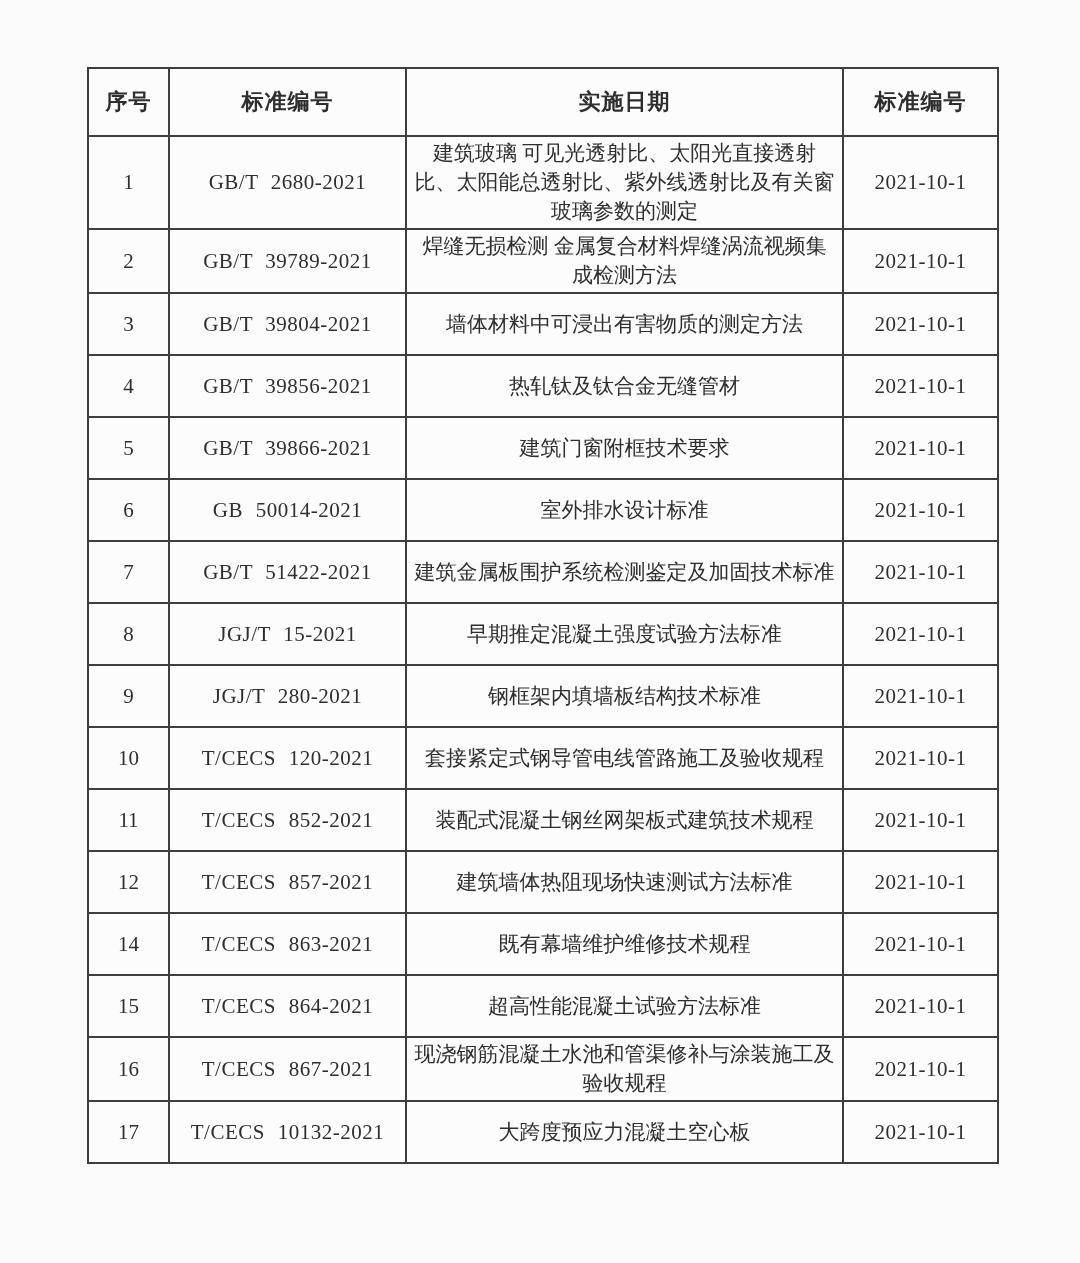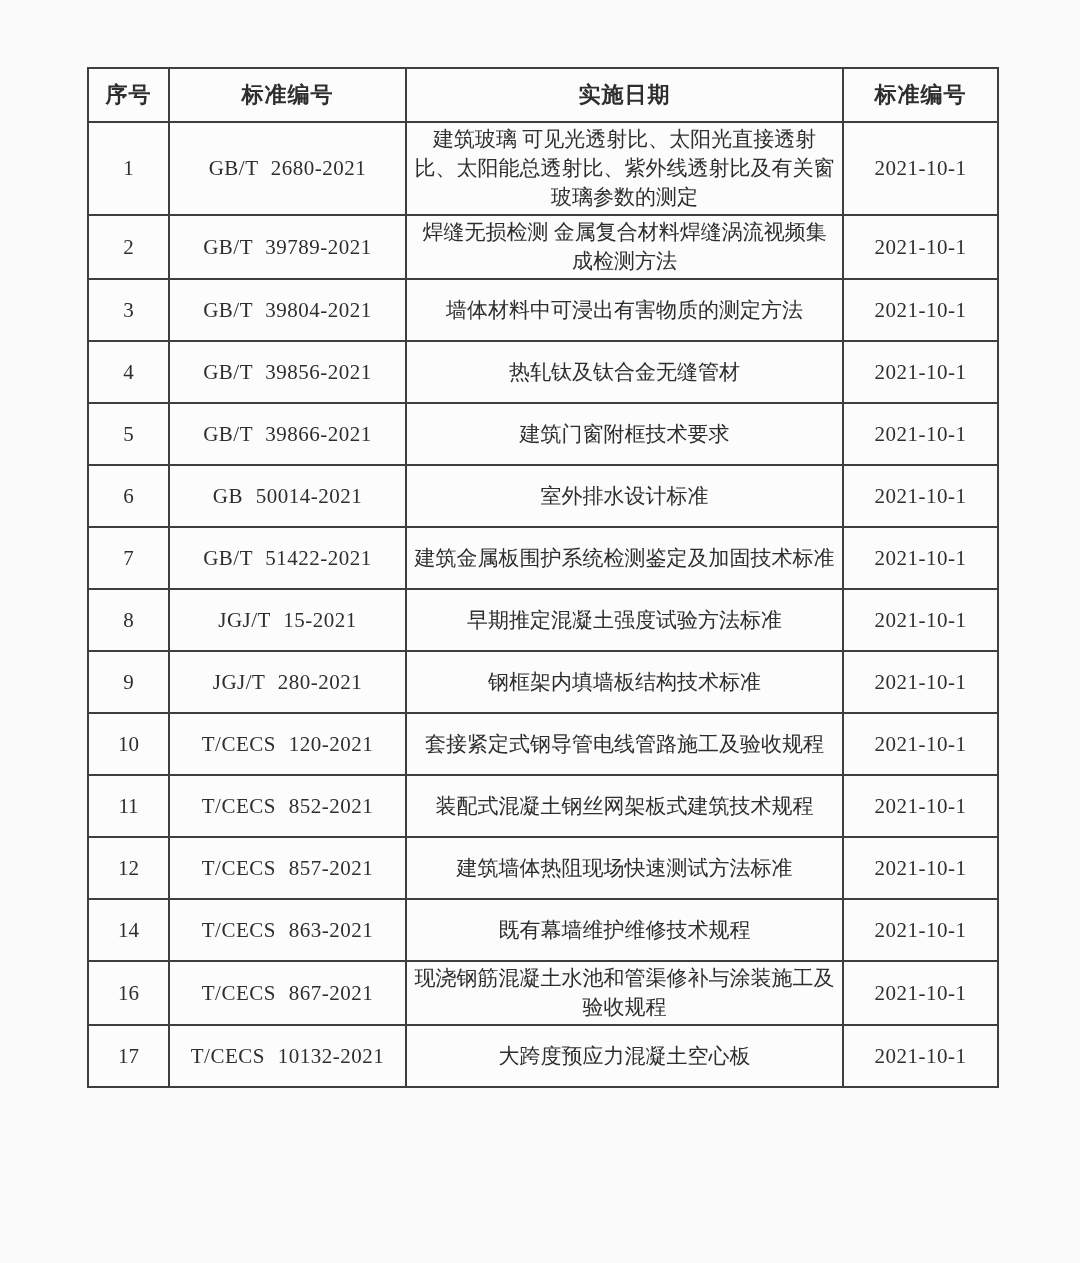--- a/index.html
+++ b/index.html
@@ -35,21 +35,21 @@
   table.standards th,
   table.standards td {
     border: 2px solid #3e3e3e;
     text-align: center;
     vertical-align: middle;
     padding: 2px 6px;
     overflow: hidden;
     box-sizing: border-box;
   }
   thead tr {
-    height: 54px;
+    height: 68px;
   }
   thead th {
     font-size: 22px;
     font-weight: bold;
     letter-spacing: 1px;
   }
   tbody tr {
     height: 62px;
   }
   tbody tr.row-tall {
@@ -170,20 +170,26 @@
             <td class="c-name">建筑墙体热阻现场快速测试方法标准</td>
             <td class="c-date">2021-10-1</td>
           </tr>
           <tr>
             <td class="c-no">14</td>
             <td class="c-code">T/CECS 863-2021</td>
             <td class="c-name">既有幕墙维护维修技术规程</td>
             <td class="c-date">2021-10-1</td>
           </tr>
           <tr>
+            <td class="c-no">15</td>
+            <td class="c-code">T/CECS 864-2021</td>
+            <td class="c-name">超高性能混凝土试验方法标准</td>
+            <td class="c-date">2021-10-1</td>
+          </tr>
+          <tr>
             <td class="c-no">16</td>
             <td class="c-code">T/CECS 867-2021</td>
             <td class="c-name">现浇钢筋混凝土水池和管渠修补与涂装施工及验收规程</td>
             <td class="c-date">2021-10-1</td>
           </tr>
           <tr>
             <td class="c-no">17</td>
             <td class="c-code">T/CECS 10132-2021</td>
             <td class="c-name">大跨度预应力混凝土空心板</td>
             <td class="c-date">2021-10-1</td>

